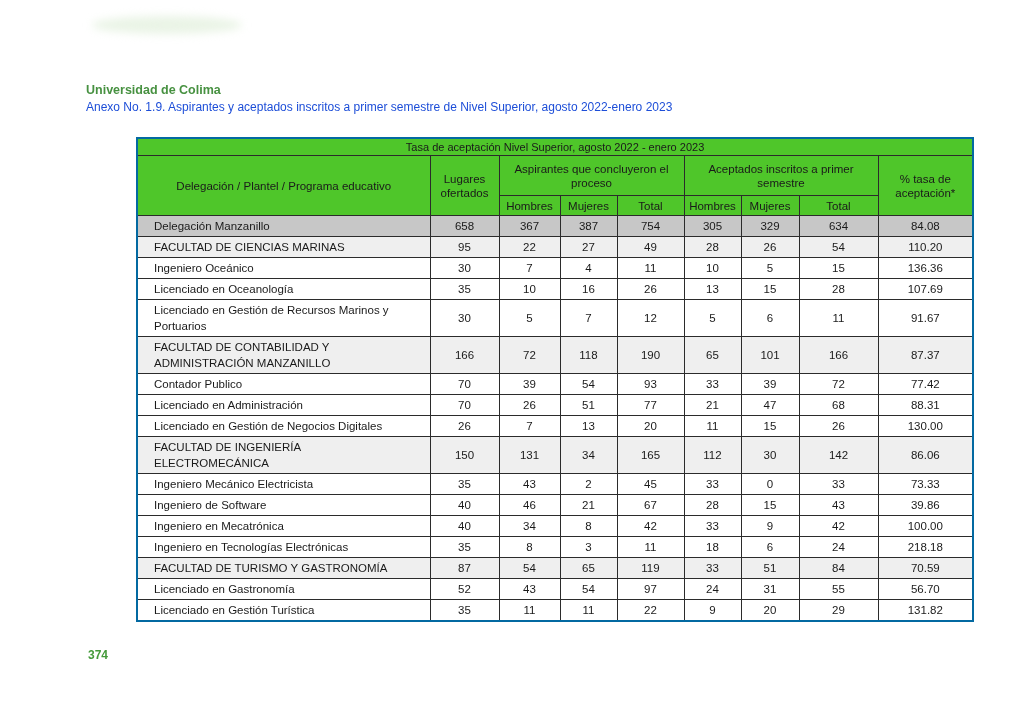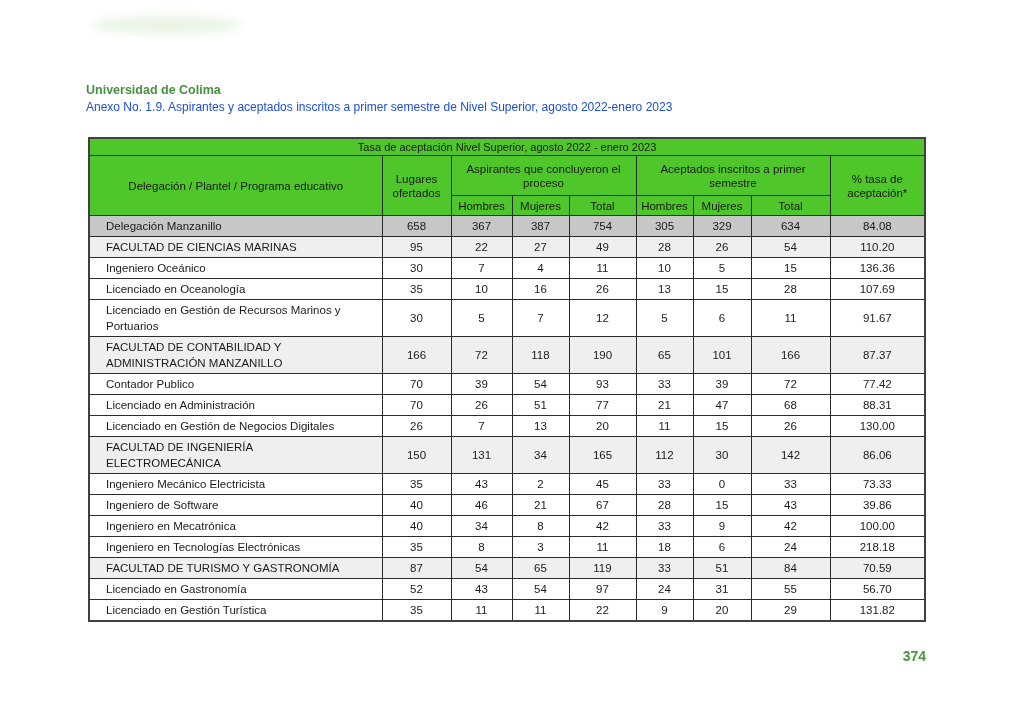--- a/index.html
+++ b/index.html
@@ -31,21 +31,21 @@
   table.accept-table {
     position: absolute; left: 88px; top: 137px;
     width: 838px;
     border-collapse: collapse;
     table-layout: fixed;
     font-size: 11.5px;
   }
   table.accept-table, table.accept-table th, table.accept-table td {
     border: 1px solid #2b2b2b;
   }
-  table.accept-table { border: 2px solid #404040; }
+  table.accept-table { border: 2px solid #0369a1; margin-left: 48px; }
   thead th {
     background: #4fc62a;
     font-weight: normal;
     border: 2px solid #161616;
     text-align: center;
     padding: 1px 2px;
     line-height: 14px;
   }
   th.caption-cell { height: 16px; font-size: 11px; }
   tr.header-main th { height: 40px; }
@@ -59,22 +59,22 @@
   tbody td.cell-name {
     text-align: left;
     padding-left: 16px;
     white-space: pre-line;
   }
   tbody td.cell-num { text-align: center; }
   tr.row-delegacion td { background: #c7c7c7; }
   tr.row-facultad td { background: #efefef; }
   .page-number {
     position: absolute; left: 88px; top: 648px;
-    width: 838px; text-align: right;
-    font-size: 14px; font-weight: bold;
+    width: 838px; text-align: left;
+    font-size: 12px; font-weight: bold;
     color: #449a3a;
   }
 </style>
 </head>
 <body>
 
 <div class="watermark"></div>
 
 <div class="brand">Universidad de Colima</div>
 

